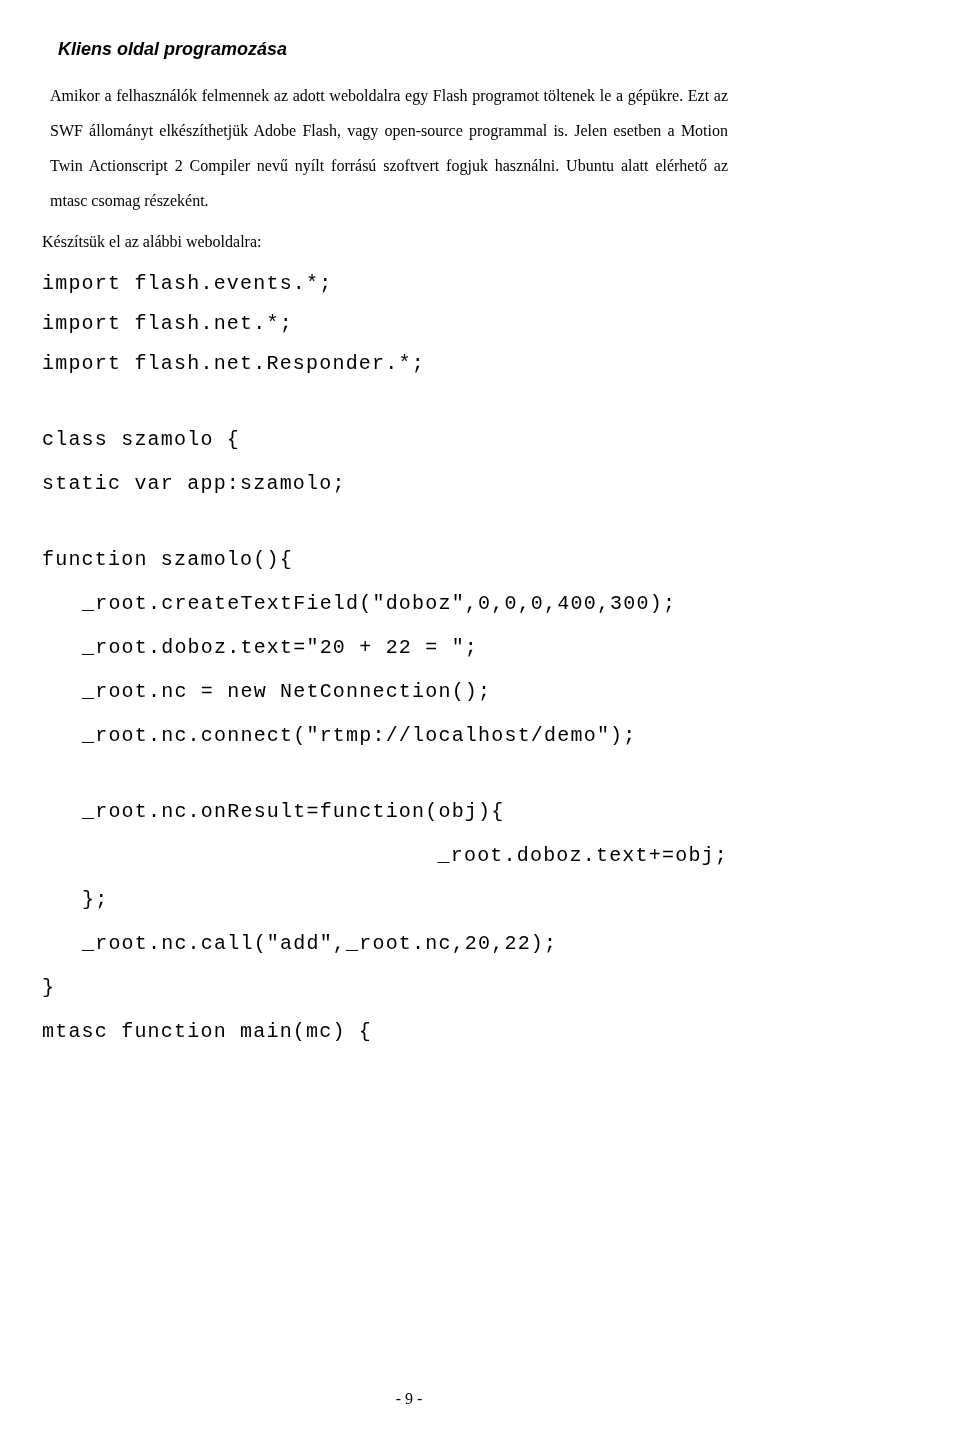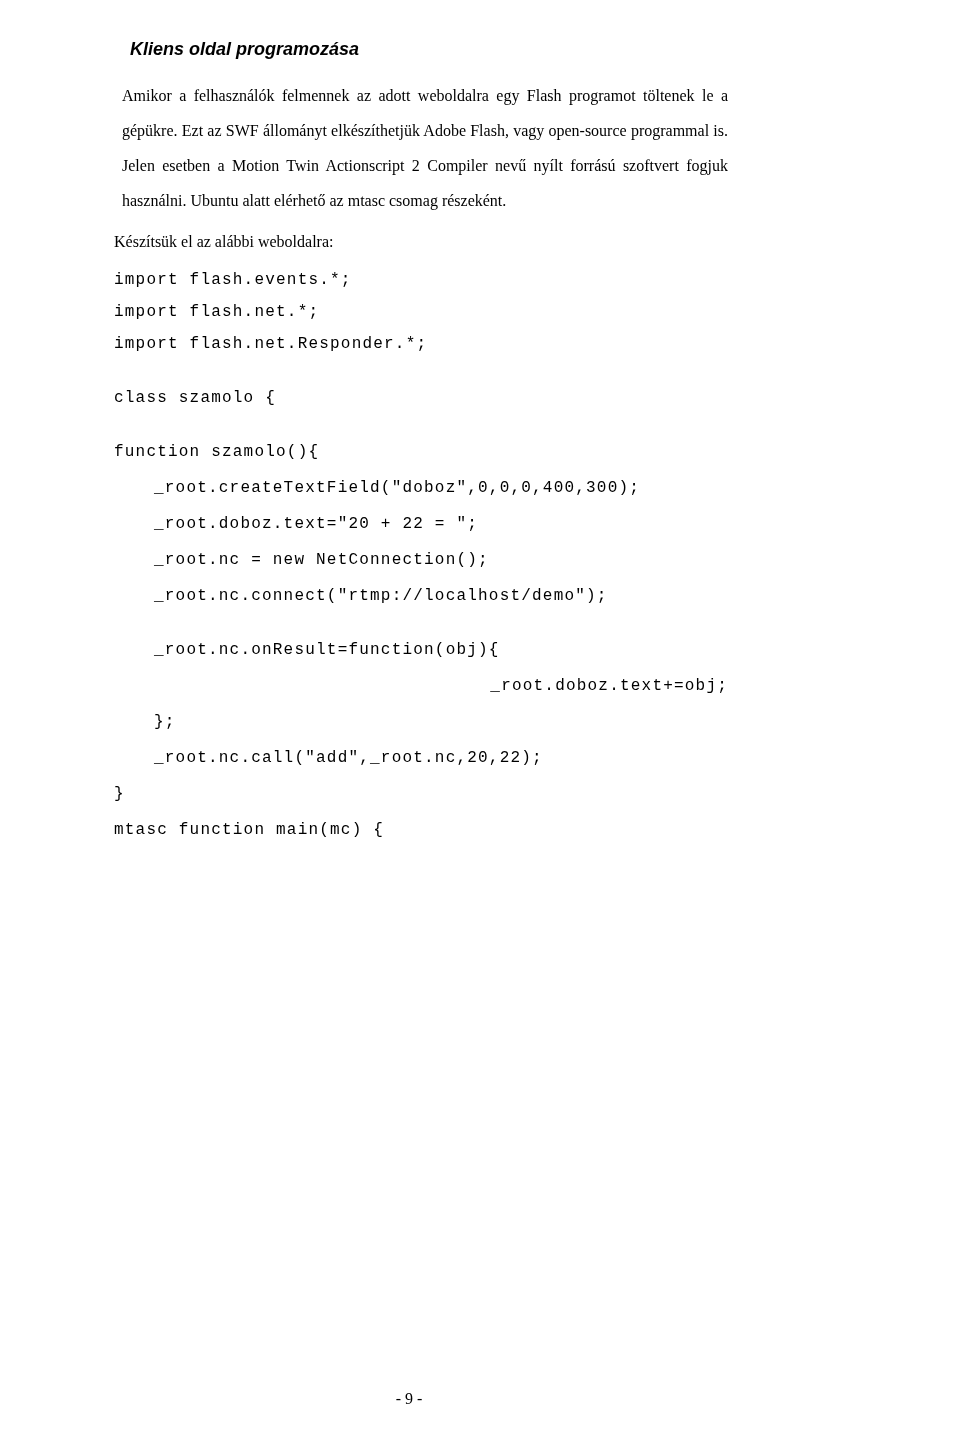--- a/index.html
+++ b/index.html
@@ -4,21 +4,21 @@
 <style>
   html, body {
     margin: 0;
     padding: 0;
     background: #ffffff;
     width: 960px;
   }
   .page {
     width: 818px;
     min-height: 1440px;
-    padding: 30px 90px 0 114px;
+    padding: 30px 90px 0 42px;
     box-sizing: border-box;
     font-family: "Times New Roman", Times, serif;
     color: #000;
     font-size: 16px;
     line-height: 2.2;
     position: relative;
   }
   .heading {
     font-family: Arial, Helvetica, sans-serif;
     font-weight: bold;
@@ -28,27 +28,27 @@
   }
   .para {
     text-align: justify;
     margin: 0 0 6px 8px;
   }
   .intro-line {
     margin: 6px 0 0 0;
   }
   .codeblock {
     font-family: "Courier New", Courier, monospace;
-    font-size: 16px;
+    font-size: 20px;
     line-height: 2.0;
     letter-spacing: 1.2px;
     white-space: pre;
     margin: 4px 0 4px 0;
   }
-  .codeblock.spaced-top { margin-top: 22px; }
+  .codeblock.spaced-top { margin-top: 36px; }
   .codeblock.indent1 { padding-left: 40px; }
   .codeblock.indent2 { padding-left: 112px; text-align: right; }
   .footer {
     position: absolute;
     bottom: 24px;
     width: 100%;
     left: 0;
     text-align: center;
     font-size: 16px;
   }
@@ -63,20 +63,21 @@
   <p class="para">Amikor a felhasználók felmennek az adott weboldalra egy Flash programot töltenek le a gépükre. Ezt az SWF állományt elkészíthetjük Adobe Flash, vagy open-source programmal is. Jelen esetben a Motion Twin Actionscript 2 Compiler nevű nyílt forrású szoftvert fogjuk használni. Ubuntu alatt elérhető az mtasc csomag részeként.</p>
 
   <p class="para intro-line">Készítsük el az alábbi weboldalra:</p>
 
   <div class="codeblock">import flash.events.*;
 import flash.net.*;
 import flash.net.Responder.*;</div>
 
   <div class="codeblock spaced-top">class szamolo {</div>
 
+  <div class="codeblock">static var app:szamolo;</div>
 
   <div class="codeblock spaced-top">function szamolo(){</div>
 
   <div class="codeblock indent1">_root.createTextField("doboz",0,0,0,400,300);</div>
   <div class="codeblock indent1">_root.doboz.text="20 + 22 = ";</div>
   <div class="codeblock indent1">_root.nc = new NetConnection();</div>
   <div class="codeblock indent1">_root.nc.connect("rtmp://localhost/demo");</div>
 
   <div class="codeblock indent1 spaced-top">_root.nc.onResult=function(obj){</div>
   <div class="codeblock indent2">_root.doboz.text+=obj;</div>

